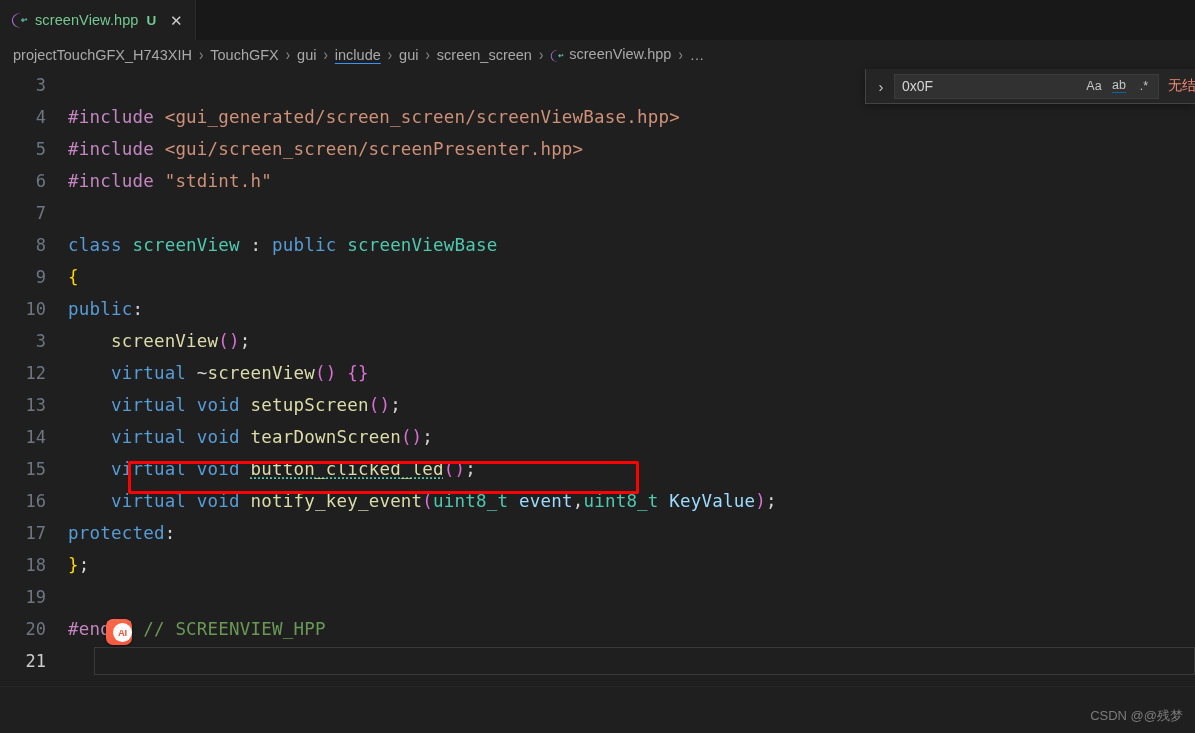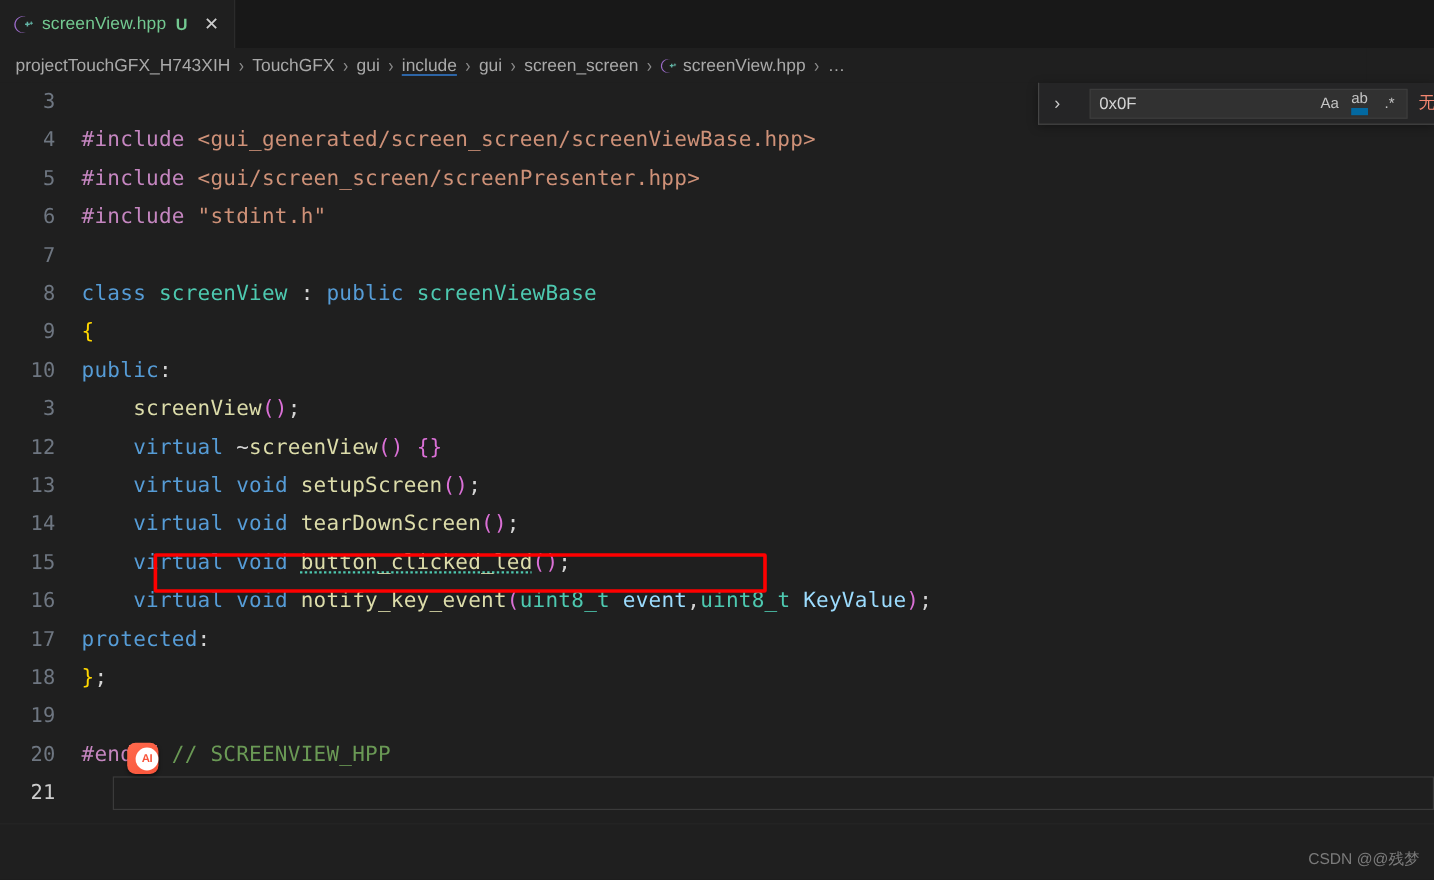--- a/index.html
+++ b/index.html
@@ -135,21 +135,21 @@
     flex: 0 0 auto;
   }
   .find-input-wrap {
     flex: 1 1 auto;
     height: 25px;
     background: #313131;
     border: 1px solid #3c3c3c;
     display: flex;
     align-items: center;
     padding: 0 3px 0 7px;
-    margin-left: 18px;
+    margin-left: 4px;
   }
   .find-input {
     flex: 1 1 auto;
     background: transparent;
     border: none;
     outline: none;
     color: #d4d4d4;
     font-size: 14px;
     font-family: "Liberation Sans", sans-serif;
     padding: 0;
@@ -163,21 +163,21 @@
   }
   .find-opt {
     width: 22px; height: 21px;
     display: flex; align-items: center; justify-content: center;
     color: #c5c5c5;
     font-size: 12.5px;
     border-radius: 3px;
     cursor: pointer;
     font-family: "Liberation Sans", sans-serif;
   }
-  .find-opt .ab-u { border-bottom: 6px solid #0369a1; padding-bottom: 1px; line-height: 1; }
+  .find-opt .ab-u { border-bottom: 1px solid #0369a1; padding-bottom: 1px; line-height: 1; }
   .find-result {
     flex: 0 0 auto;
     margin-left: 9px;
     color: #f48771;
     font-size: 14px;
     white-space: nowrap;
   }
 
   
   .editor {

